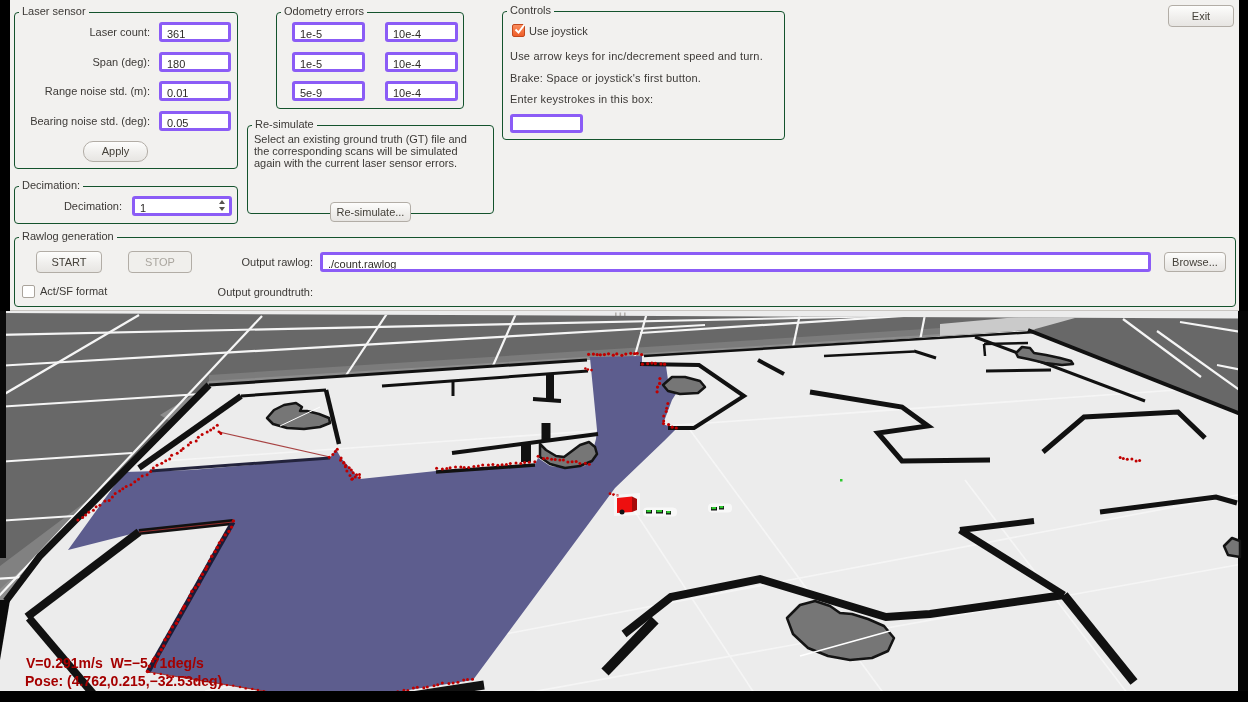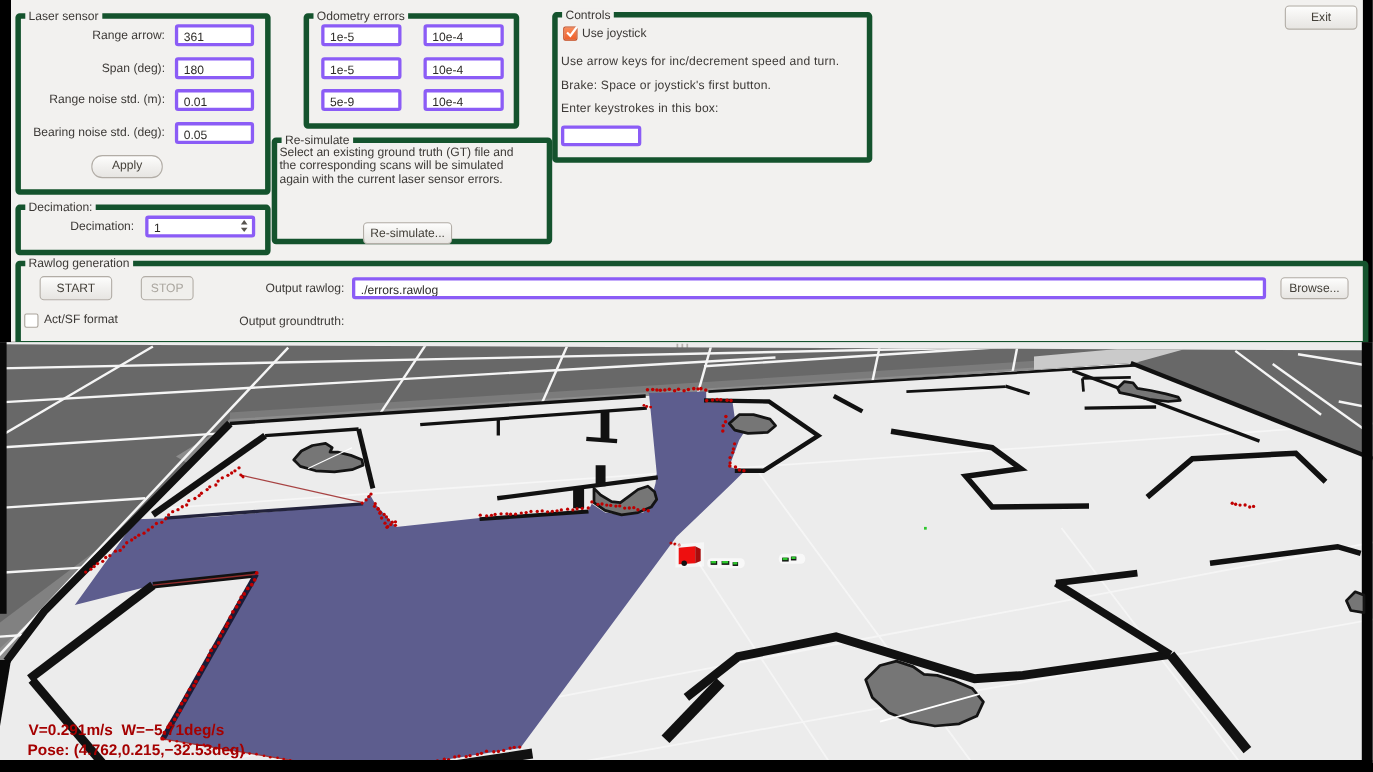--- a/index.html
+++ b/index.html
@@ -1,39 +1,39 @@
 <!DOCTYPE html>
 <html><head>
 <meta charset="utf-8">
 <style>
   html,body{margin:0;padding:0;}
   body{width:1248px;height:702px;background:#000;position:relative;overflow:hidden;
        font-family:"Liberation Sans",sans-serif;}
   #panel{position:absolute;left:10px;top:0;width:1229px;height:311px;background:#f2f1ef;
          font-size:11px;color:#3c3936;border-bottom:1px solid #c9c6c2;box-sizing:border-box;}
-  .grp{position:absolute;border:5px solid #14532d;border-radius:4px;}
+  .grp{position:absolute;border:1px solid #14532d;border-radius:4px;}
   .glabel{position:absolute;top:-8px;left:4px;background:#f2f1ef;padding:0 3px;white-space:nowrap;}
   .fld{position:absolute;background:#fff;border:3px solid #8b5cf6;border-radius:3px;
        box-sizing:border-box;padding:3px 0 0 5px;color:#2d2b28;overflow:hidden;white-space:nowrap;}
   .lbl{position:absolute;text-align:right;white-space:nowrap;}
   .btn{position:absolute;border:1px solid #b2ada6;border-radius:4px;box-sizing:border-box;
        background:linear-gradient(#fdfdfc,#f0efed 55%,#e7e5e2);color:#444039;
        text-align:center;white-space:nowrap;}
   .cb{position:absolute;width:13px;height:13px;border:1px solid #aaa49c;border-radius:2px;
       background:#fff;box-sizing:border-box;}
   .cbon{background:linear-gradient(#f98c5b,#ef5e29);border:1px solid #c3481d;}
 </style>
 </head>
 <body>
 <div id="panel">
 
   <div class="grp" style="left:4px;top:12px;width:222px;height:155px;">
     <span class="glabel">Laser sensor</span>
   </div>
-  <div class="lbl" style="left:20px;top:26px;width:120px;">Range arrow:</div>
+  <div class="lbl" style="left:20px;top:26px;width:120px;">Laser count:</div>
   <div class="fld" style="left:149px;top:22px;width:72px;height:20px;">361</div>
   <div class="lbl" style="left:20px;top:56px;width:120px;">Span (deg):</div>
   <div class="fld" style="left:149px;top:52px;width:72px;height:20px;">180</div>
   <div class="lbl" style="left:20px;top:85px;width:120px;">Range noise std. (m):</div>
   <div class="fld" style="left:149px;top:81px;width:72px;height:20px;">0.01</div>
   <div class="lbl" style="left:10px;top:115px;width:130px;">Bearing noise std. (deg):</div>
   <div class="fld" style="left:149px;top:111px;width:72px;height:20px;">0.05</div>
   <div class="btn" style="left:73px;top:141px;width:65px;height:21px;line-height:19px;border-radius:10px;">Apply</div>
 
   <div class="grp" style="left:4px;top:186px;width:222px;height:36px;">
@@ -74,23 +74,23 @@
   <div class="lbl" style="left:500px;top:72px;text-align:right;letter-spacing:0.2px;">Brake: Space or joystick's first button.</div>
   <div class="lbl" style="left:500px;top:93px;text-align:left;letter-spacing:0.2px;">Enter keystrokes in this box:</div>
   <div class="fld" style="left:500px;top:114px;width:73px;height:19px;"></div>
 
   <div class="btn" style="left:1158px;top:5px;width:66px;height:22px;line-height:20px;">Exit</div>
 
   <div class="grp" style="left:4px;top:237px;width:1220px;height:68px;">
     <span class="glabel">Rawlog generation</span>
   </div>
   <div class="btn" style="left:26px;top:251px;width:66px;height:22px;line-height:20px;">START</div>
-  <div class="btn" style="left:118px;top:251px;width:48px;height:22px;line-height:20px;color:#aaa69f;background:#f0efec;">STOP</div>
+  <div class="btn" style="left:118px;top:251px;width:64px;height:22px;line-height:20px;color:#aaa69f;background:#f0efec;">STOP</div>
   <div class="lbl" style="left:183px;top:256px;width:120px;">Output rawlog:</div>
-  <div class="fld" style="left:310px;top:252px;width:831px;height:20px;">./errors.rawlog</div>
+  <div class="fld" style="left:310px;top:252px;width:831px;height:20px;">./count.rawlog</div>
   <div class="btn" style="left:1154px;top:252px;width:62px;height:20px;line-height:18px;">Browse...</div>
   <div class="cb" style="left:12px;top:285px;"></div>
   <div class="lbl" style="left:30px;top:285px;text-align:left;">Act/SF format</div>
   <div class="lbl" style="left:183px;top:286px;width:120px;">Output groundtruth:</div>
 </div>
 
 <svg id="scene" style="position:absolute;left:0;top:311px;" width="1248" height="380" viewBox="0 0 1248 380">
   <rect x="0" y="0" width="1248" height="380" fill="#ececec"></rect>
   <g fill="#b5b2ae">
       <rect x="615" y="1.5" width="1.6" height="4"></rect>

